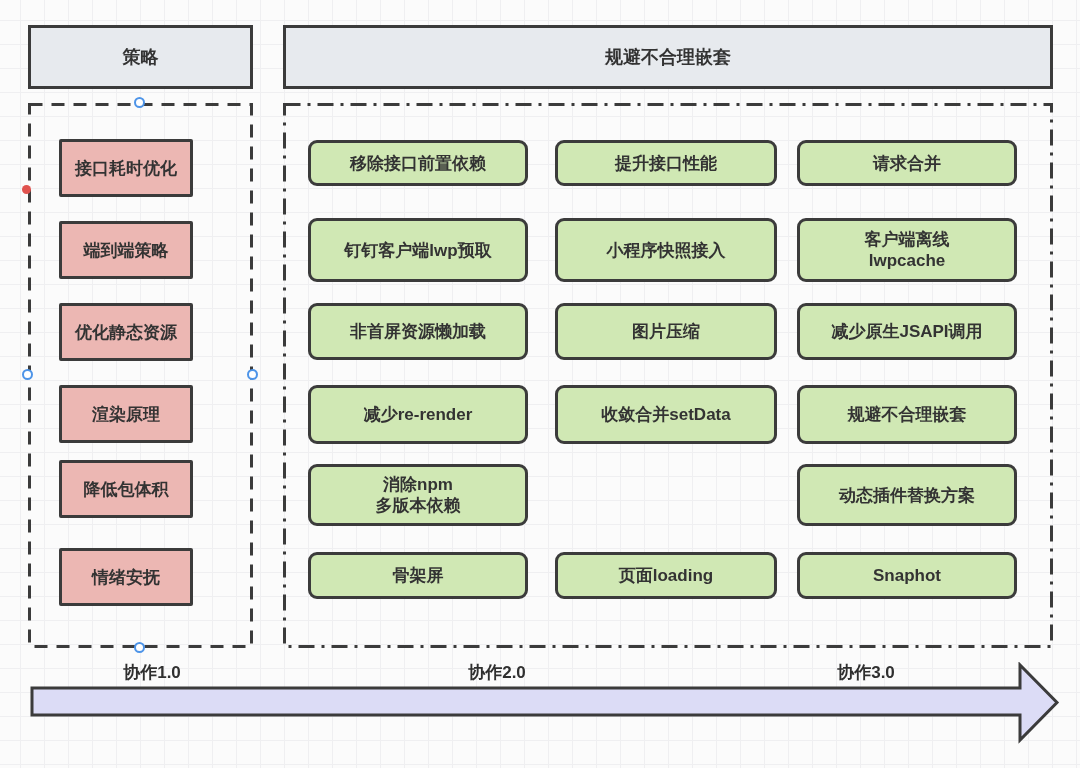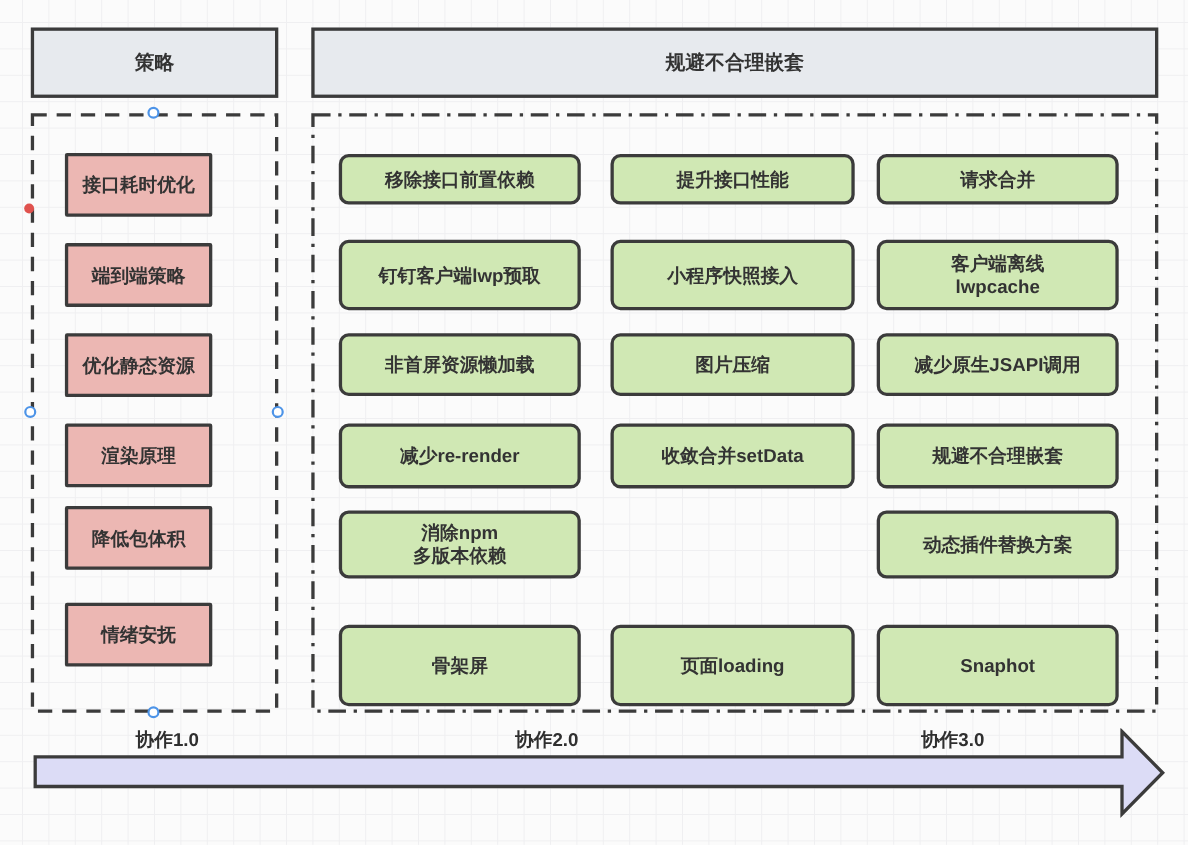--- a/index.html
+++ b/index.html
@@ -41,21 +41,21 @@
   .s1{top:139px}.s2{top:221px}.s3{top:303px}.s4{top:385px}.s5{top:460px}.s6{top:548px}
 
   
   .col1{left:308px}.col2{left:555px;width:222px}.col3{left:797px}
   
   .r1{top:140px;height:46px}
   .r2{top:218px;height:64px}
   .r3{top:303px;height:57px}
   .r4{top:385px;height:59px}
   .r5{top:464px;height:62px}
-  .r6{top:568px;height:74px}
+  .r6{top:552px;height:47px}
 
   .tl-label {
     position:absolute; top:661px; transform:translateX(-50%);
     font-size:17px; font-weight:700; color:#2f2f2f; white-space:nowrap;
   }
   .tl1{left:152px}.tl2{left:497px}.tl3{left:866px}
 
   .arrow-svg { position:absolute; left:28px; top:662px; }
 
   .handle {

